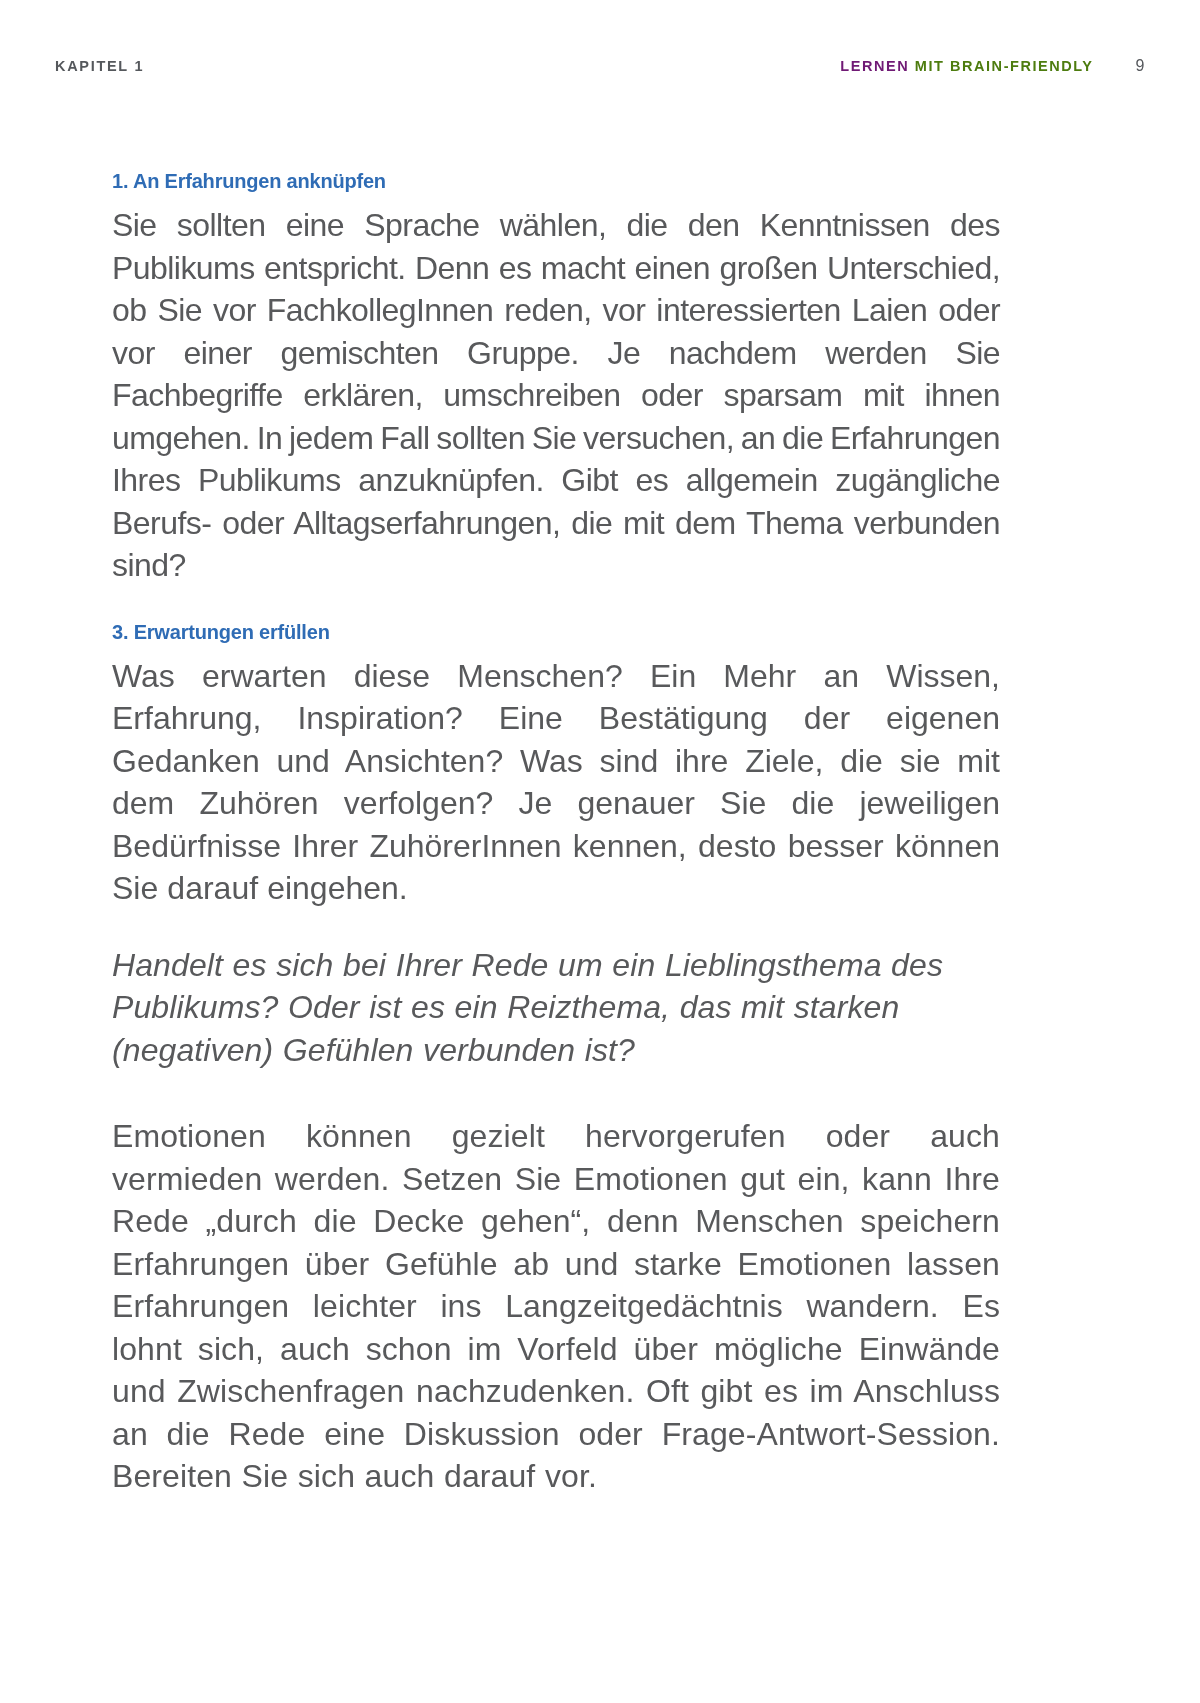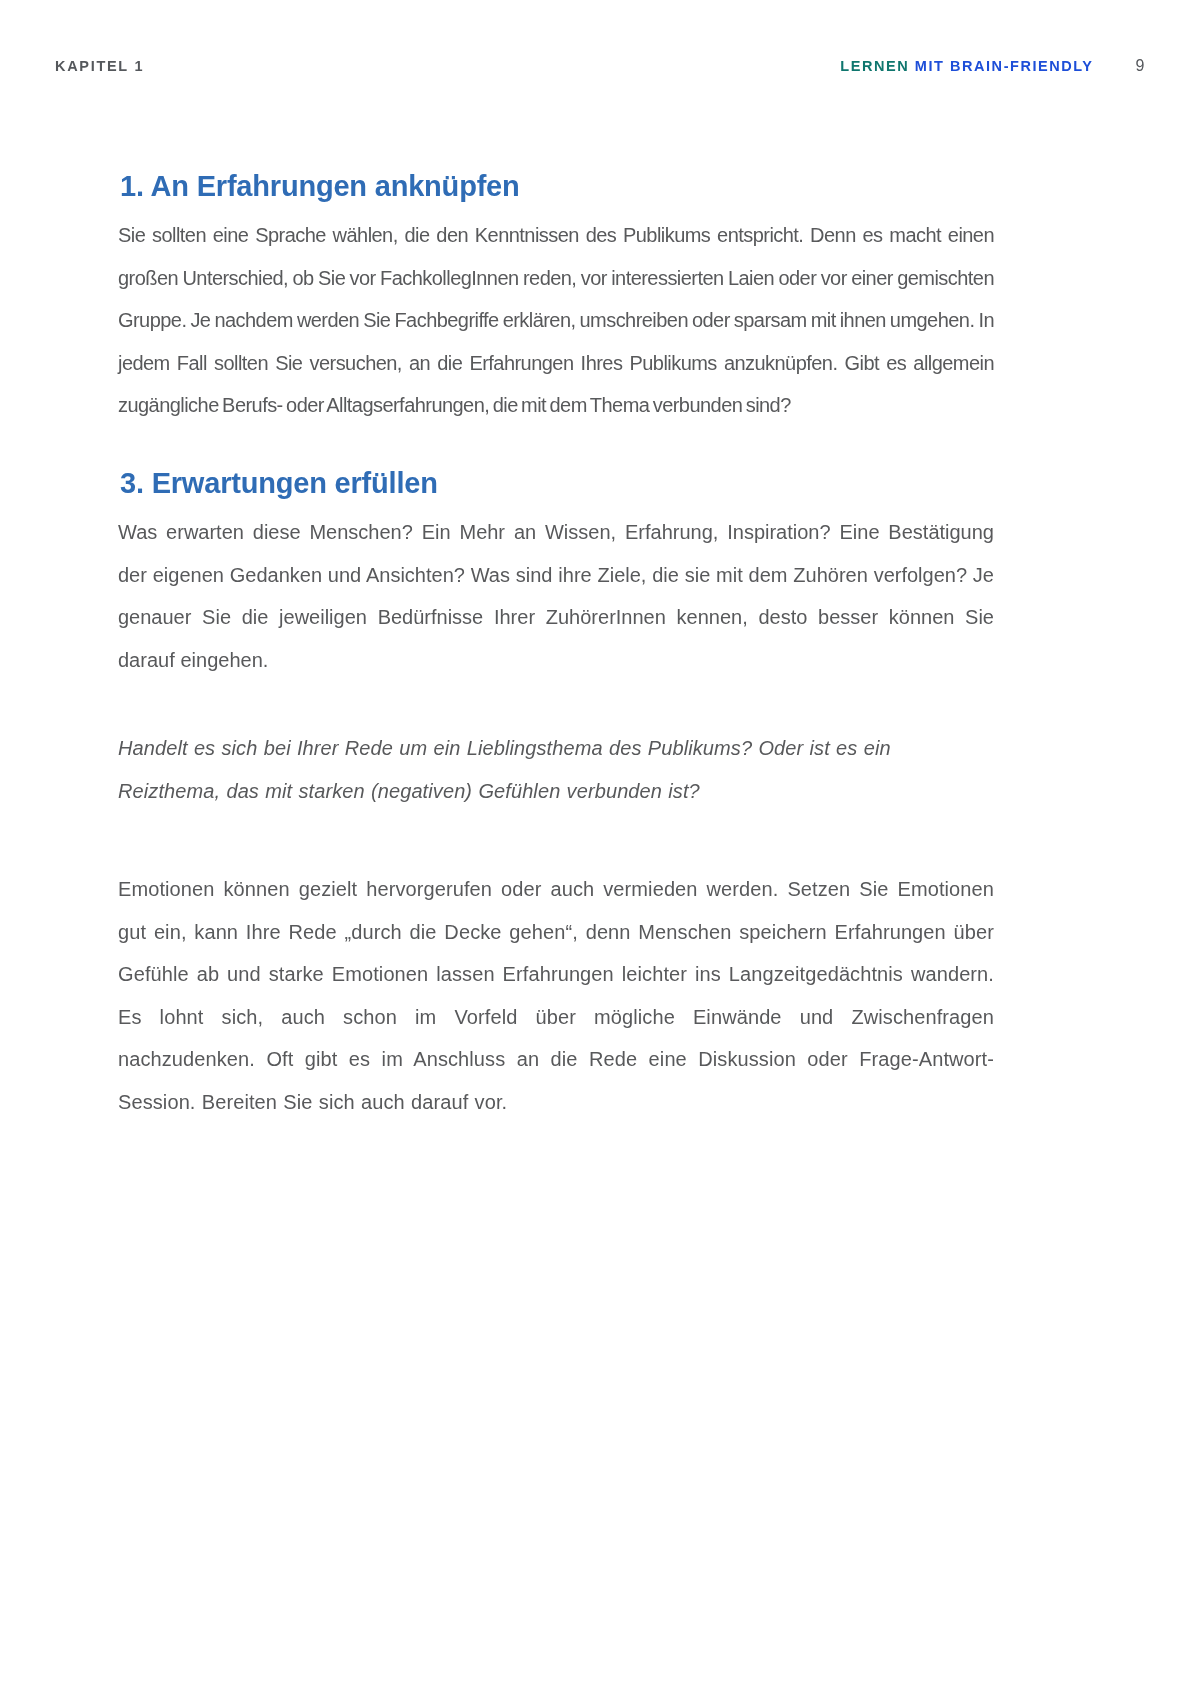--- a/index.html
+++ b/index.html
@@ -46,52 +46,52 @@
     align-items: baseline;
     gap: 42px;
     white-space: nowrap;
   }
   .brand {
     font-size: 14.5px;
     font-weight: bold;
     letter-spacing: 1.55px;
   }
   .brand-accent {
-    color: #0f766e;
+    color: #701a75;
   }
   .brand-main {
-    color: #1d4ed8;
+    color: #4d7c0f;
   }
   .page-number {
     font-size: 16px;
     font-weight: normal;
     color: #55585c;
     letter-spacing: 0.5px;
   }
 
   
   .content {
     position: absolute;
     top: 170px;
     left: 112px;
     width: 888px;
   }
 
   h2.section-heading {
-    margin: 0 0 11px 8px;
-    font-size: 29px;
+    margin: 0 0 11px 0;
+    font-size: 20px;
     font-weight: bold;
     color: #2f6cb5;
     letter-spacing: -0.2px;
     line-height: 1.15;
   }
 
   p.body-text {
-    margin: 6px;
-    font-size: 20px;
+    margin: 0;
+    font-size: 32px;
     line-height: 42.5px;
     color: #58595b;
     text-align: justify;
     text-align-last: left;
     word-spacing: 0px;
     -webkit-hyphens: none;
     hyphens: none;
   }
 
   

